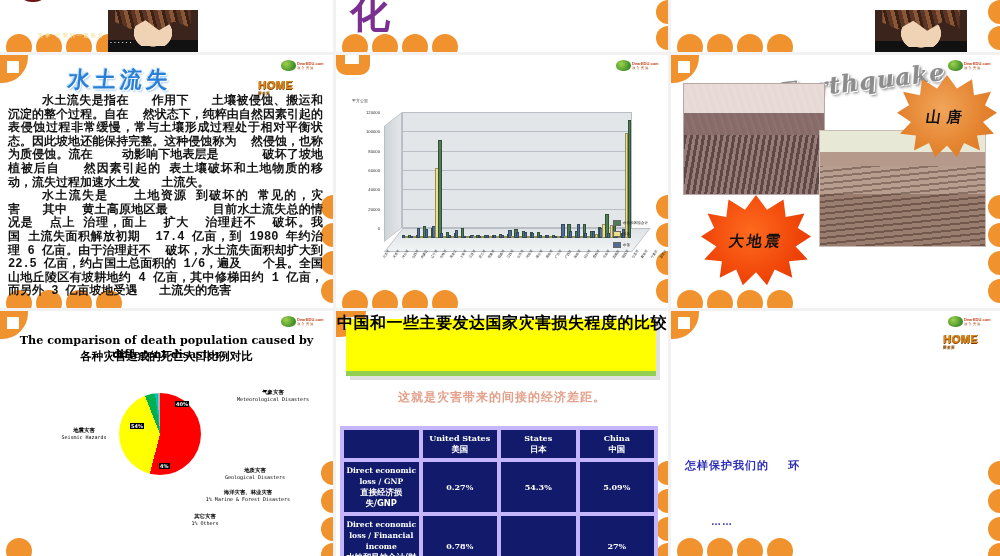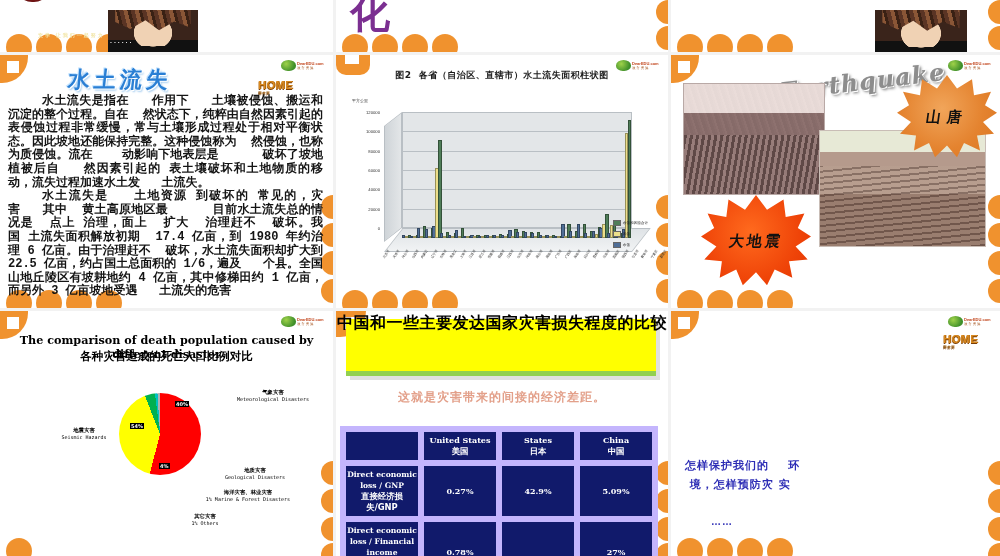--- a/index.html
+++ b/index.html
@@ -232,21 +232,21 @@
   .s5-sub{
     position:absolute;left:0;right:0;top:78px;text-align:center;
     font-size:12px;font-weight:bold;color:#e3a08a;
     font-family:"DejaVu Sans",sans-serif;letter-spacing:1px;
   }
   .s5-table{
     position:absolute;left:4px;top:115px;width:318px;
     border-collapse:collapse;background:#111a6b;table-layout:fixed;
   }
   .s5-table td{
-    border:6px solid #c4b5fd;color:#ffffff;text-align:center;
+    border:4px solid #c4b5fd;color:#ffffff;text-align:center;
     font-size:8px;font-weight:bold;padding:3px 1px;
     font-family:"DejaVu Serif",serif;line-height:11px;
   }
   .s5-table td.rowhdr{font-size:7.6px;}
   .s5-table td .cn{font-family:"DejaVu Sans",sans-serif;display:block;font-size:8.4px;}
 
   
   .s6-text{
     position:absolute;left:14px;top:145px;width:230px;
     font-size:11px;line-height:19px;color:#2d2db5;font-weight:bold;
@@ -387,21 +387,20 @@
     <div class="deco-bottom">
       <span style="left:6px;"></span>
         <span style="left:36px;"></span>
       <span style="left:66px;"></span>
         <span style="left:96px;"></span>
     </div>
     <div class="logo">
       <span class="leaf"></span>
       <span class="lt"><b>DearEDU.com</b><br><span>教 育 资 源</span></span>
     </div>
-    <div class="s2-title">图2&nbsp;&nbsp;各省（自治区、直辖市）水土流失面积柱状图</div>
 
     <div class="chartbox">
       <div class="c-yaxislabel">平方公里</div>
       <div class="c-plot">
         <div class="c-back"></div>
         <div class="c-side"></div>
         <div class="c-floor"></div>
         <div class="c-grid" id="gridlines">
             <i style="top: 100%;"></i>
             <i style="top: 83.3333%;"></i>
@@ -719,21 +718,21 @@
       <tbody>
           <tr>
         <td></td>
         <td id="colus"><span>United States</span><span class="cn">美国</span></td>
         <td id="coljp"><span>States</span><span class="cn">日本</span></td>
         <td id="colcn"><span>China</span><span class="cn">中国</span></td>
       </tr>
       <tr>
         <td class="rowhdr" id="row0lbl"><span>Direct economic loss / GNP</span><span class="cn">直接经济损失/GNP</span></td>
         <td>0.27%</td>
-        <td>42.9%</td>
+        <td>54.3%</td>
         <td>5.09%</td>
       </tr>
       <tr>
         <td class="rowhdr" id="row1lbl"><span>Direct economic loss / Financial income</span><span class="cn">水蚀和风蚀合计/财政收入</span></td>
         <td>0.78%</td>
         <td></td>
         <td>27%</td>
       </tr>
     </tbody>
       </table>
@@ -758,18 +757,17 @@
     <div class="logo">
       <span class="leaf"></span>
       <span class="lt"><b>DearEDU.com</b><br><span>教 育 资 源</span></span>
     </div>
     <div class="home-btn" style="left:272px;top:22px;">
       <span>HOME</span>
       <u>回主页</u>
     </div>
     <div class="s6-text" id="closing">
         <div>怎样保护我们的&nbsp;&nbsp;&nbsp;&nbsp;环</div>
-        <div>&nbsp;境，怎样预防灾&nbsp;实</div>
       </div>
     <div class="s6-dots">……</div>
   </div>
 
 </div>
 
 </body></html>

